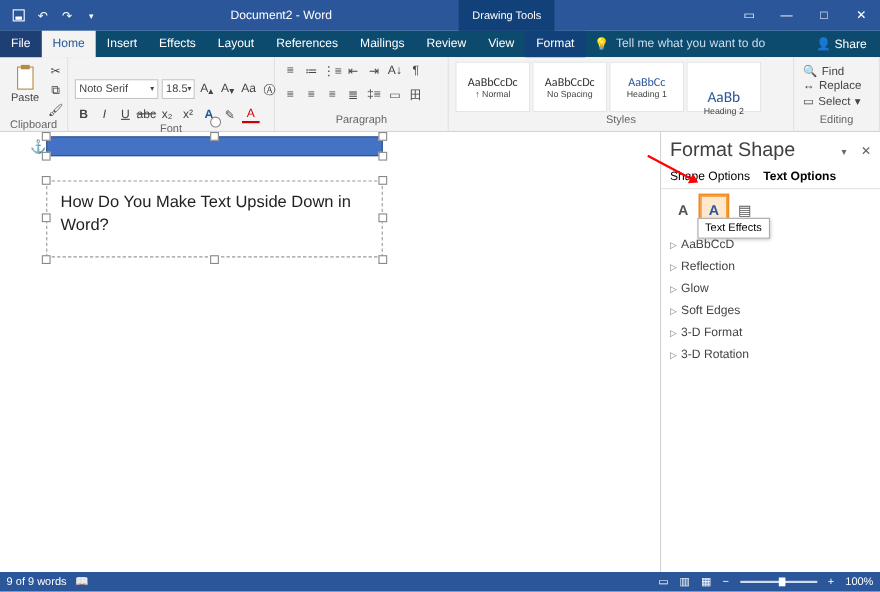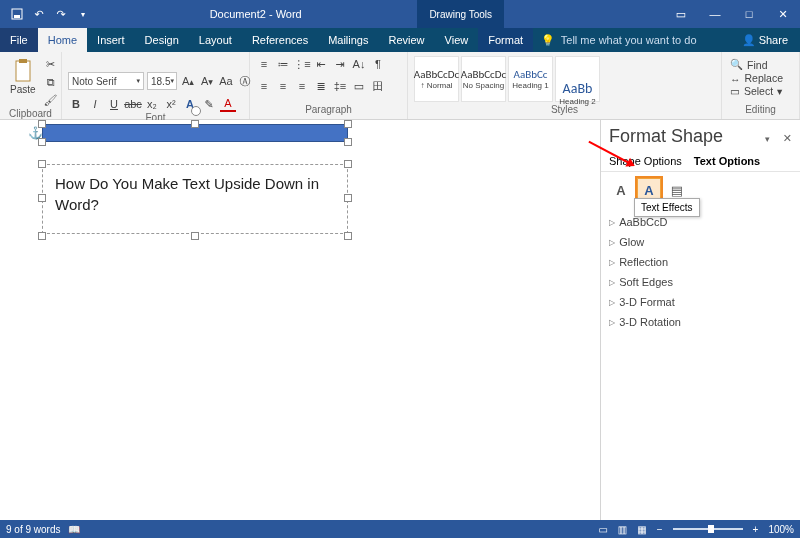--- a/index.html
+++ b/index.html
@@ -28,21 +28,21 @@
 .group { border-right: 1px solid #e1e1e1; padding: 4px 6px 1px 6px; display:flex; flex-direction:column; }
 .group .body { flex:1; display:flex; align-items:flex-start; gap:3px; }
 .group .label { text-align:center; font-size:10px; color:#666; height:14px; }
 .biglabelbtn { display:flex; flex-direction:column; align-items:center; justify-content:center; font-size:10px; padding:2px 4px; }
 .btnrow { display:flex; gap:3px; align-items:center; }
 .btnrow + .btnrow { margin-top:3px; }
 .fontbox, .sizebox { border:1px solid #c5c5c5; background:#fff; height:18px; font-size:10px; padding:0 3px; display:flex; align-items:center; justify-content:space-between; }
 .fontbox { width:76px; } .sizebox { width:30px; }
 .ib { width:16px; height:16px; display:flex; align-items:center; justify-content:center; font-size:11px; }
 .style-gal { display:flex; gap:2px; }
-.stylebtn { width:45px; height:46px; border:1px solid #e3e3e3; background:#fff; display:flex; flex-direction:column; align-items:center; justify-content:center; font-size:8px; }
+.stylebtn { width:68px; height:46px; border:1px solid #e3e3e3; background:#fff; display:flex; flex-direction:column; align-items:center; justify-content:center; font-size:8px; }
 .stylebtn .prev { font-size:11px; color:#333; font-family: Calibri, sans-serif; }
 .editcol { display:flex; flex-direction:column; gap:1px; font-size:10.5px; padding-top:2px;}
 .editcol div { display:flex; align-items:center; gap:4px; padding:0 2px; }
 
 
 .docarea { position:absolute; top:120px; left:0; right:0; bottom:18px; background:#fff; display:flex; }
 .page { position:relative; flex:1; }
 .shapebox { position:absolute; left:42px; top:4px; width:306px; }
 .shapetop { height:18px; background:#4472c4; border:1px solid #2e528f; }
 .txtframe { border:1px dashed #999; height:70px; margin-top:22px; padding:8px 12px; font-family: Georgia, "Noto Serif", serif; font-size:15px; color:#222; line-height:1.35; }
@@ -99,21 +99,21 @@
     <div>—</div>
     <div>□</div>
     <div>✕</div>
   </div>
 </div>
 
 <div class="tabs">
   <div class="tab file">File</div>
   <div class="tab active">Home</div>
   <div class="tab">Insert</div>
-  <div class="tab">Design</div>
+  <div class="tab">Effects</div>
   <div class="tab">Layout</div>
   <div class="tab">References</div>
   <div class="tab">Mailings</div>
   <div class="tab">Review</div>
   <div class="tab">View</div>
   <div class="tab format">Format</div>
   <div class="tell">
       <span>💡</span>
       <span>Tell me what you want to do</span>
     </div>
@@ -277,22 +277,22 @@
     </div>
     <div class="icons">
       <div class="picon" style="font-weight:bold;">A</div>
       <div class="picon sel" style="font-weight:bold;">A</div>
       <div class="picon">▤</div>
     </div>
     <div class="arrow"></div>
     <div class="tooltip">Text Effects</div>
     <div class="list">
       <div class="row">AaBbCcD</div>
+      <div class="row">Reflection</div>
       <div class="row">Glow</div>
-      <div class="row">Reflection</div>
       <div class="row">Soft Edges</div>
       <div class="row">3-D Format</div>
       <div class="row">3-D Rotation</div>
     </div>
   </div>
 </div>
 
 <div class="status">
   <div>
     <span>9 of 9 words</span>&nbsp;&nbsp;

